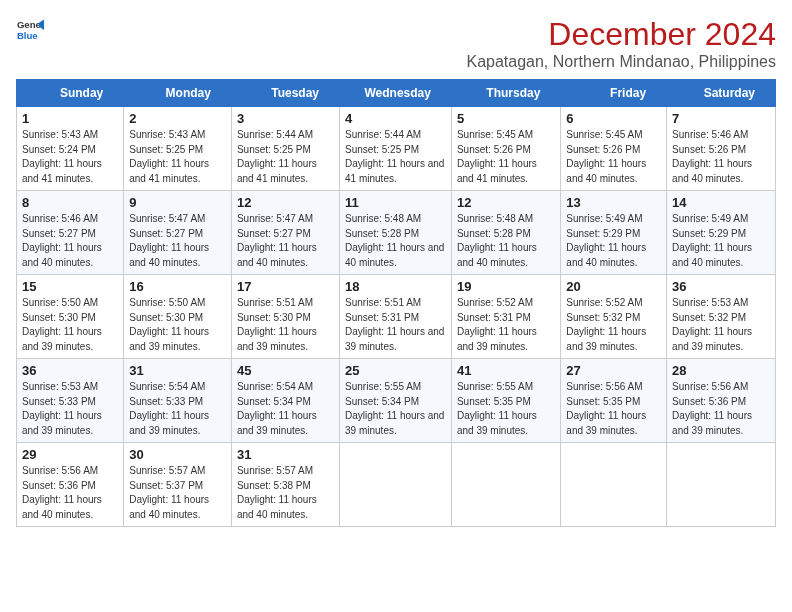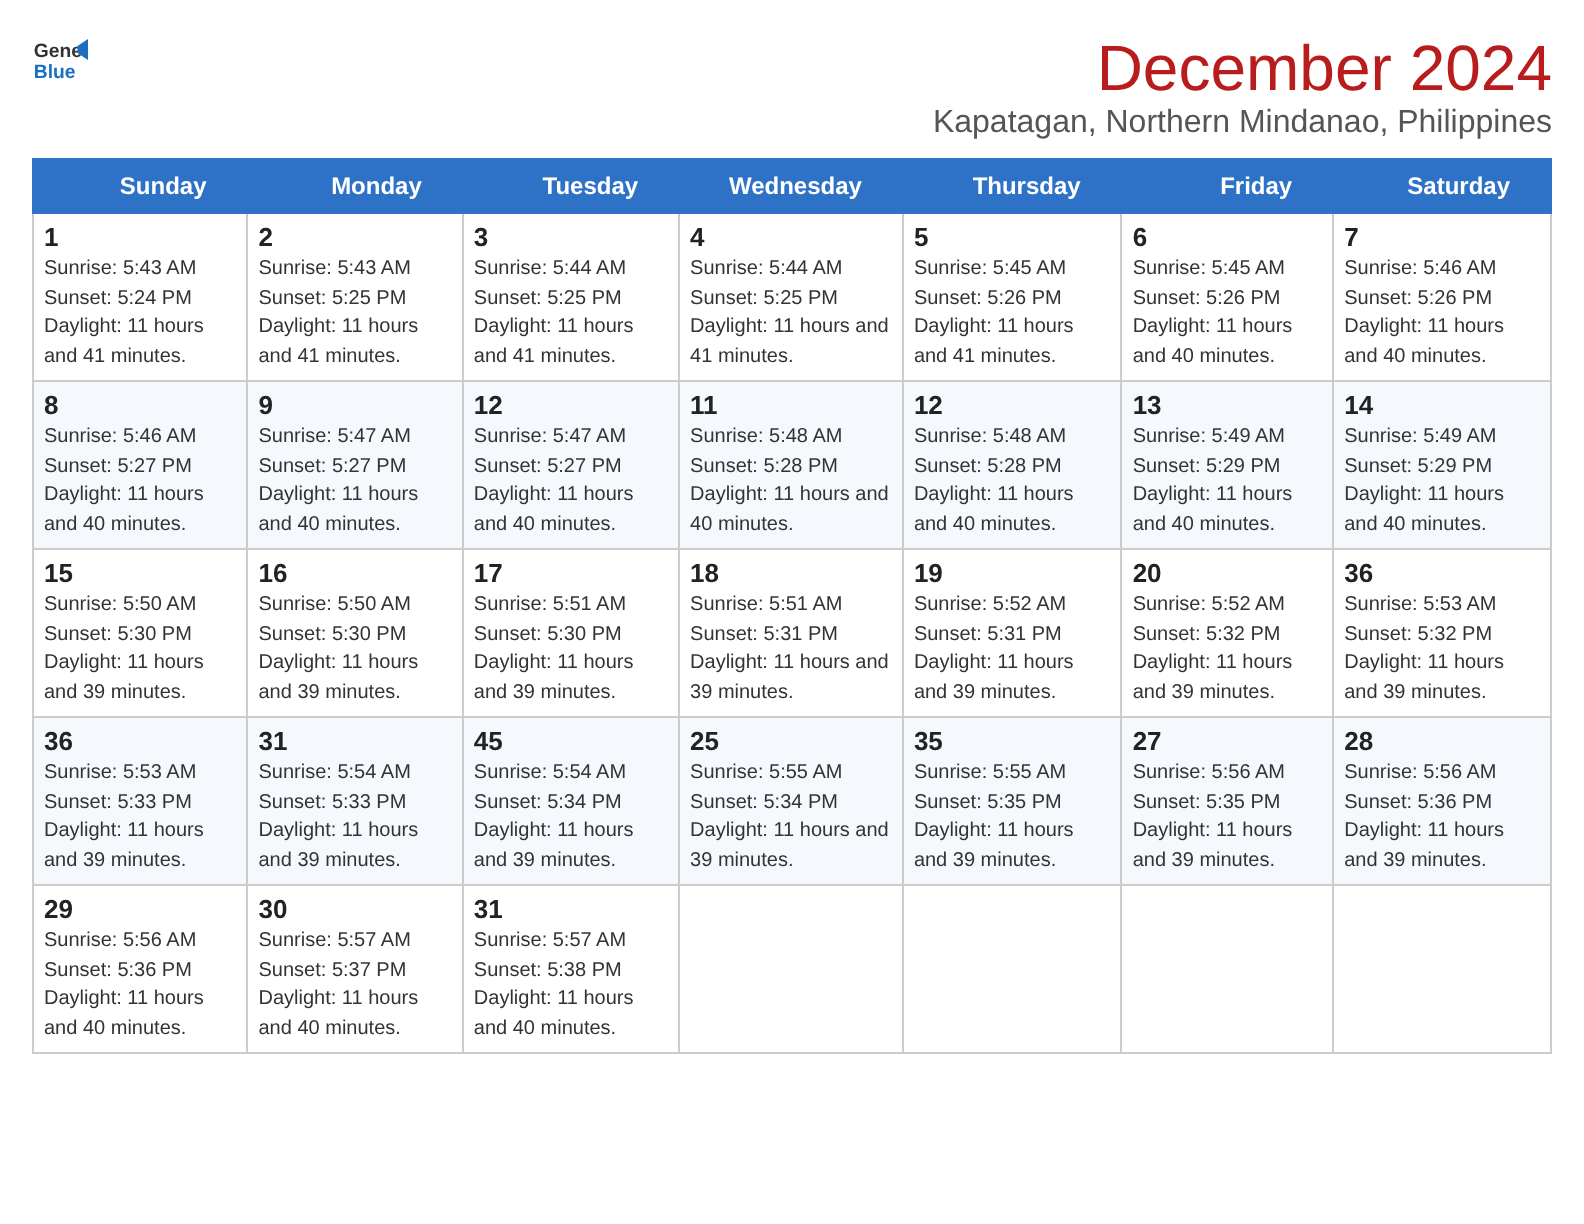--- a/index.html
+++ b/index.html
@@ -212,21 +212,21 @@
         </td>
         <td>
           <span class="day-num">45</span>
           <div class="day-info">Sunrise: 5:54 AM<br>Sunset: 5:34 PM<br>Daylight: 11 hours and 39 minutes.</div>
         </td>
         <td>
           <span class="day-num">25</span>
           <div class="day-info">Sunrise: 5:55 AM<br>Sunset: 5:34 PM<br>Daylight: 11 hours and 39 minutes.</div>
         </td>
         <td>
-          <span class="day-num">35</span>
+          <span class="day-num">41</span>
           <div class="day-info">Sunrise: 5:55 AM<br>Sunset: 5:35 PM<br>Daylight: 11 hours and 39 minutes.</div>
         </td>
         <td>
           <span class="day-num">27</span>
           <div class="day-info">Sunrise: 5:56 AM<br>Sunset: 5:35 PM<br>Daylight: 11 hours and 39 minutes.</div>
         </td>
         <td>
           <span class="day-num">28</span>
           <div class="day-info">Sunrise: 5:56 AM<br>Sunset: 5:36 PM<br>Daylight: 11 hours and 39 minutes.</div>
         </td>

